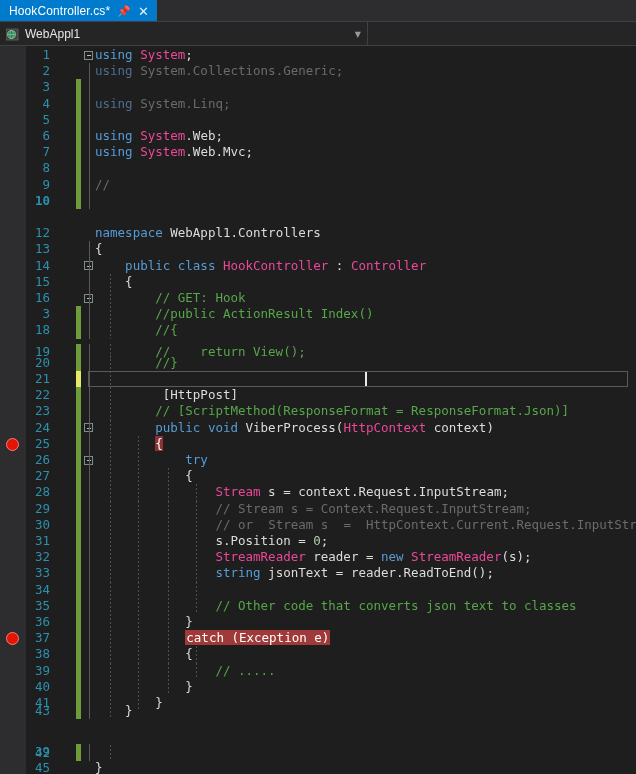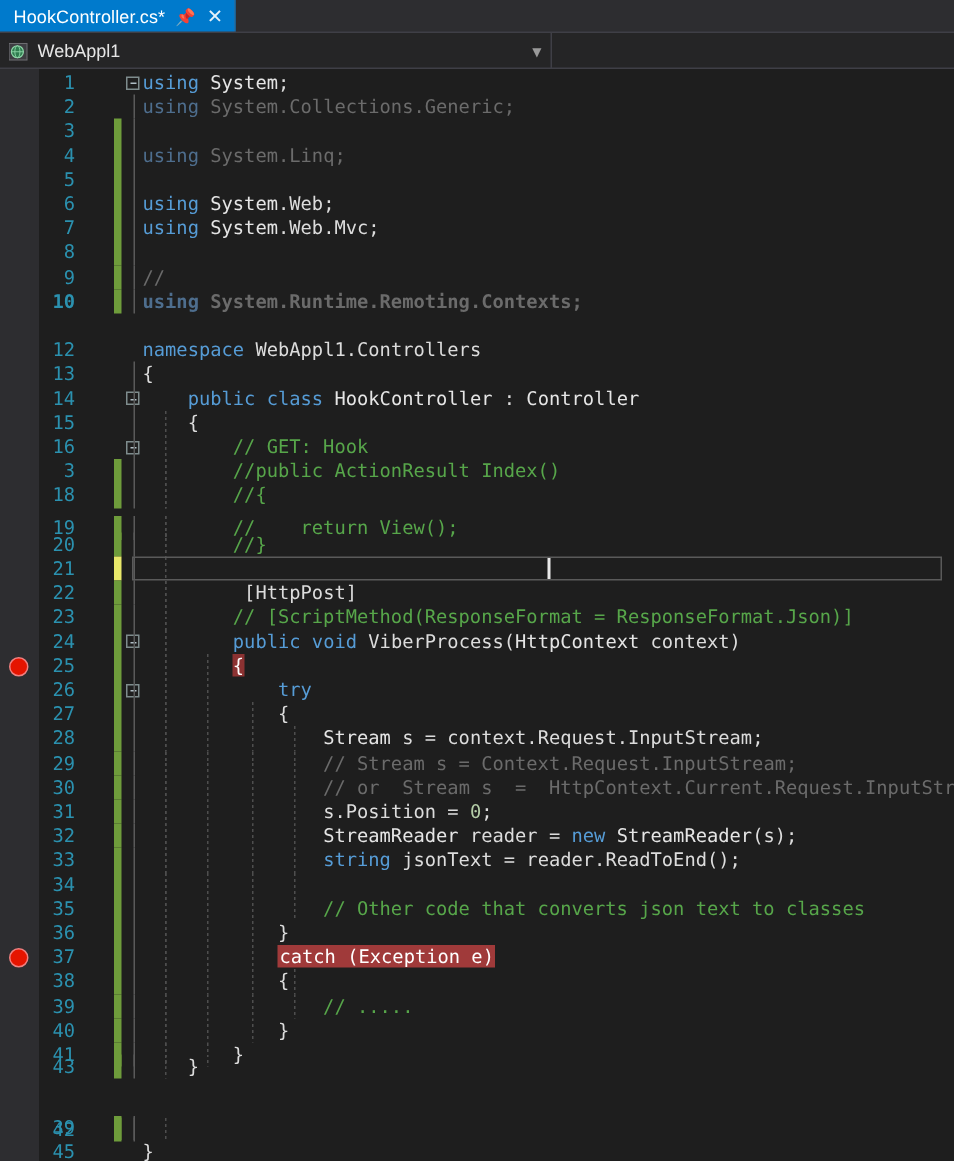--- a/index.html
+++ b/index.html
@@ -186,21 +186,21 @@
 
   .code {
     position: absolute;
     left: 95px;
     right: 0;
     color: #DCDCDC;
   }
 
   
   .kw   { color: #569CD6; }
-  .typ  { color: #e5e5e5; }
+  .typ  { color: #ec4899; }
   .cmt  { color: #57A64A; }
   .dim  { color: #6B6B6B; }   
   .dimk { color: #4E6E8E; }   
   .num  { color: #B5CEA8; }
   .pln  { color: #DCDCDC; }
   .punc { color: #DCDCDC; }
 
   
   #current-line-box {
     position: absolute;
@@ -257,21 +257,21 @@
   <div id="code-surface">
       <div class="row" style="top: 1px;"><span class="lineno">1</span><span class="outline-box"></span><span class="code"><span class="kw">using</span><span class="punc"> </span><span class="typ">System</span><span class="punc">;</span></span></div>
       <div class="row" style="top: 17.2px;"><span class="lineno">2</span><span class="guide guide-solid" style="left:89px"></span><span class="code"><span class="dim"><span class="dimk">using</span> System.Collections.Generic;</span></span></div>
       <div class="row" style="top: 33.4px;"><span class="lineno">3</span><span class="changebar cb-green"></span><span class="guide guide-solid" style="left:89px"></span></div>
       <div class="row" style="top: 49.6px;"><span class="lineno">4</span><span class="changebar cb-green"></span><span class="guide guide-solid" style="left:89px"></span><span class="code"><span class="dim"><span class="dimk">using</span> System.Linq;</span></span></div>
       <div class="row" style="top: 65.8px;"><span class="lineno">5</span><span class="changebar cb-green"></span><span class="guide guide-solid" style="left:89px"></span><span class="code"></span></div>
       <div class="row" style="top: 82px;"><span class="lineno">6</span><span class="changebar cb-green"></span><span class="guide guide-solid" style="left:89px"></span><span class="code"><span class="kw">using</span><span class="punc"> </span><span class="typ">System</span><span class="punc">.</span><span class="pln">Web</span><span class="punc">;</span></span></div>
       <div class="row" style="top: 98.2px;"><span class="lineno">7</span><span class="changebar cb-green"></span><span class="guide guide-solid" style="left:89px"></span><span class="code"><span class="kw">using</span><span class="punc"> </span><span class="typ">System</span><span class="punc">.</span><span class="pln">Web</span><span class="punc">.</span><span class="pln">Mvc</span><span class="punc">;</span></span></div>
       <div class="row" style="top: 114.4px;"><span class="lineno">8</span><span class="changebar cb-green"></span><span class="guide guide-solid" style="left:89px"></span><span class="code"></span></div>
       <div class="row" style="top: 130.6px;"><span class="lineno">9</span><span class="changebar cb-green"></span><span class="guide guide-solid" style="left:89px"></span><span class="code"><span class="dim">//</span></span></div>
-      <div class="row" style="top: 146.8px; font-weight: bold;"><span class="lineno">10</span><span class="changebar cb-green"></span><span class="guide guide-solid" style="left:89px"></span><span class="code"><span class="dim"><span class="dimk">using</span> System.Runtime.Remoting.Contexts;</span></span></div>
+      <div class="row" style="top: 146.8px; font-weight: bold;"><span class="lineno">10</span><span class="changebar cb-green"></span><span class="guide guide-solid" style="left:89px"></span></div>
       <div class="row" style="top: 179.2px;"><span class="lineno">12</span><span class="code"><span class="kw">namespace</span><span class="punc"> </span><span class="pln">WebAppl1</span><span class="punc">.</span><span class="pln">Controllers</span></span></div>
       <div class="row" style="top: 195.4px;"><span class="lineno">13</span><span class="guide guide-solid" style="left:89px"></span><span class="code"><span class="punc">{</span></span></div>
       <div class="row" style="top: 211.6px;"><span class="lineno">14</span><span class="outline-box"></span><span class="guide guide-solid" style="left:89px"></span><span class="code"><span class="punc">    </span><span class="kw">public</span><span class="punc"> </span><span class="kw">class</span><span class="punc"> </span><span class="typ">HookController</span><span class="punc"> : </span><span class="typ">Controller</span></span></div>
       <div class="row" style="top: 227.8px;"><span class="lineno">15</span><span class="guide guide-solid" style="left:89px"></span><span class="guide guide-dash" style="left:110px"></span><span class="code"><span class="punc">    {</span></span></div>
       <div class="row" style="top: 244px;"><span class="lineno">16</span><span class="outline-box"></span><span class="guide guide-solid" style="left:89px"></span><span class="guide guide-dash" style="left:110px"></span><span class="code"><span class="cmt">        // GET: Hook</span></span></div>
       <div class="row" style="top: 260.2px;"><span class="lineno">3</span><span class="changebar cb-green"></span><span class="guide guide-solid" style="left:89px"></span><span class="guide guide-dash" style="left:110px"></span><span class="guide guide-dash" style="left:110px"></span><span class="code"><span class="cmt">        //public ActionResult Index()</span></span></div>
       <div class="row" style="top: 276.4px;"><span class="lineno">18</span><span class="changebar cb-green"></span><span class="guide guide-solid" style="left:89px"></span><span class="guide guide-dash" style="left:110px"></span><span class="guide guide-dash" style="left:110px"></span><span class="code"><span class="cmt">        //{</span></span></div>
       <div class="row" style="top: 298px;"><span class="lineno">19</span><span class="changebar cb-green"></span><span class="guide guide-solid" style="left:89px"></span><span class="guide guide-dash" style="left:110px"></span><span class="guide guide-dash" style="left:110px"></span><span class="code"><span class="cmt">        //    return View();</span></span></div>
       <div class="row" style="top: 308.8px;"><span class="lineno">20</span><span class="changebar cb-green"></span><span class="guide guide-solid" style="left:89px"></span><span class="guide guide-dash" style="left:110px"></span><span class="guide guide-dash" style="left:110px"></span><span class="code"><span class="cmt">        //}</span></span></div>
       <div class="row" style="top: 325px;"><span class="lineno">21</span><span class="changebar cb-yellow"></span><span class="guide guide-solid" style="left:89px"></span><span class="guide guide-dash" style="left:110px"></span><span class="code"></span></div>

